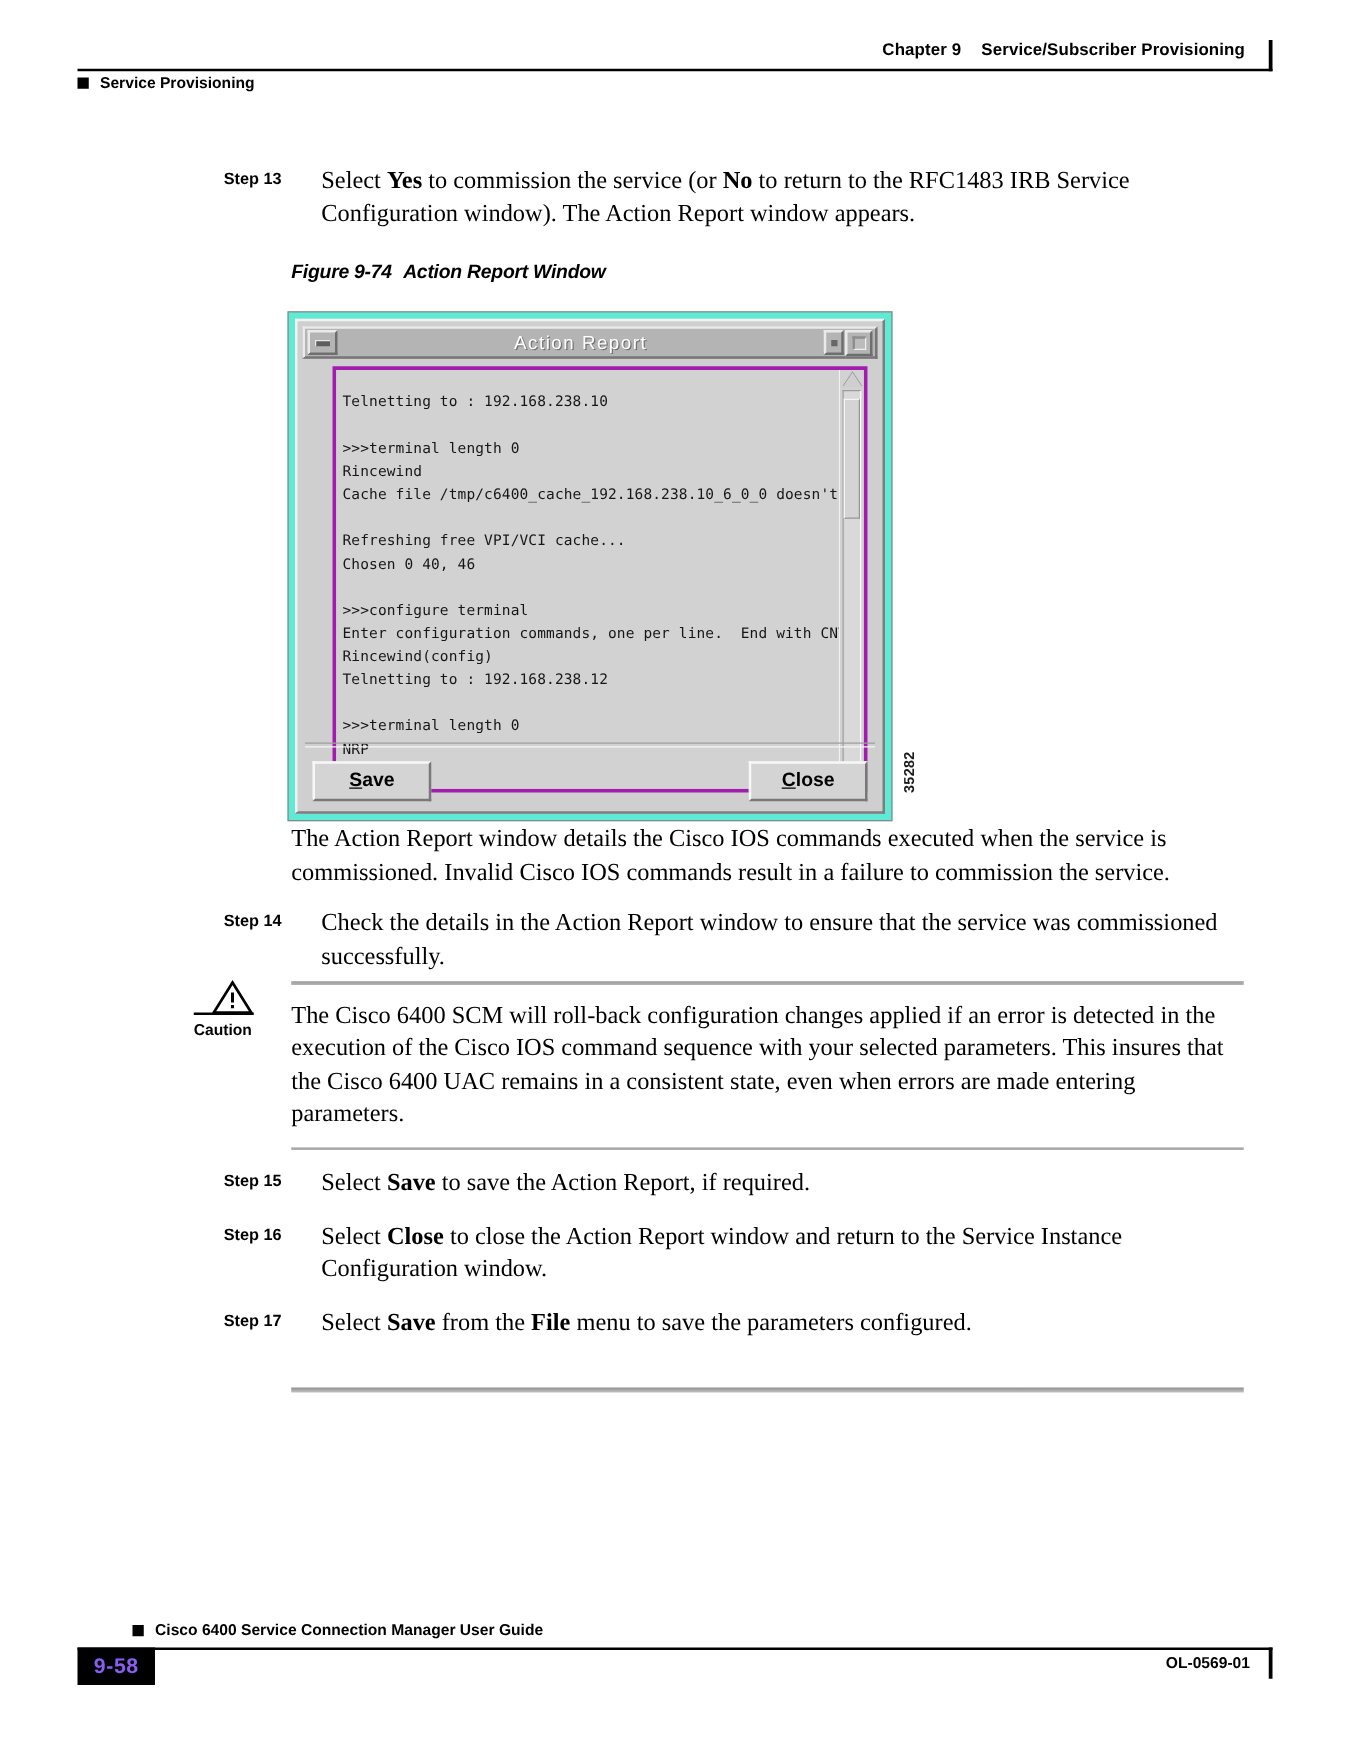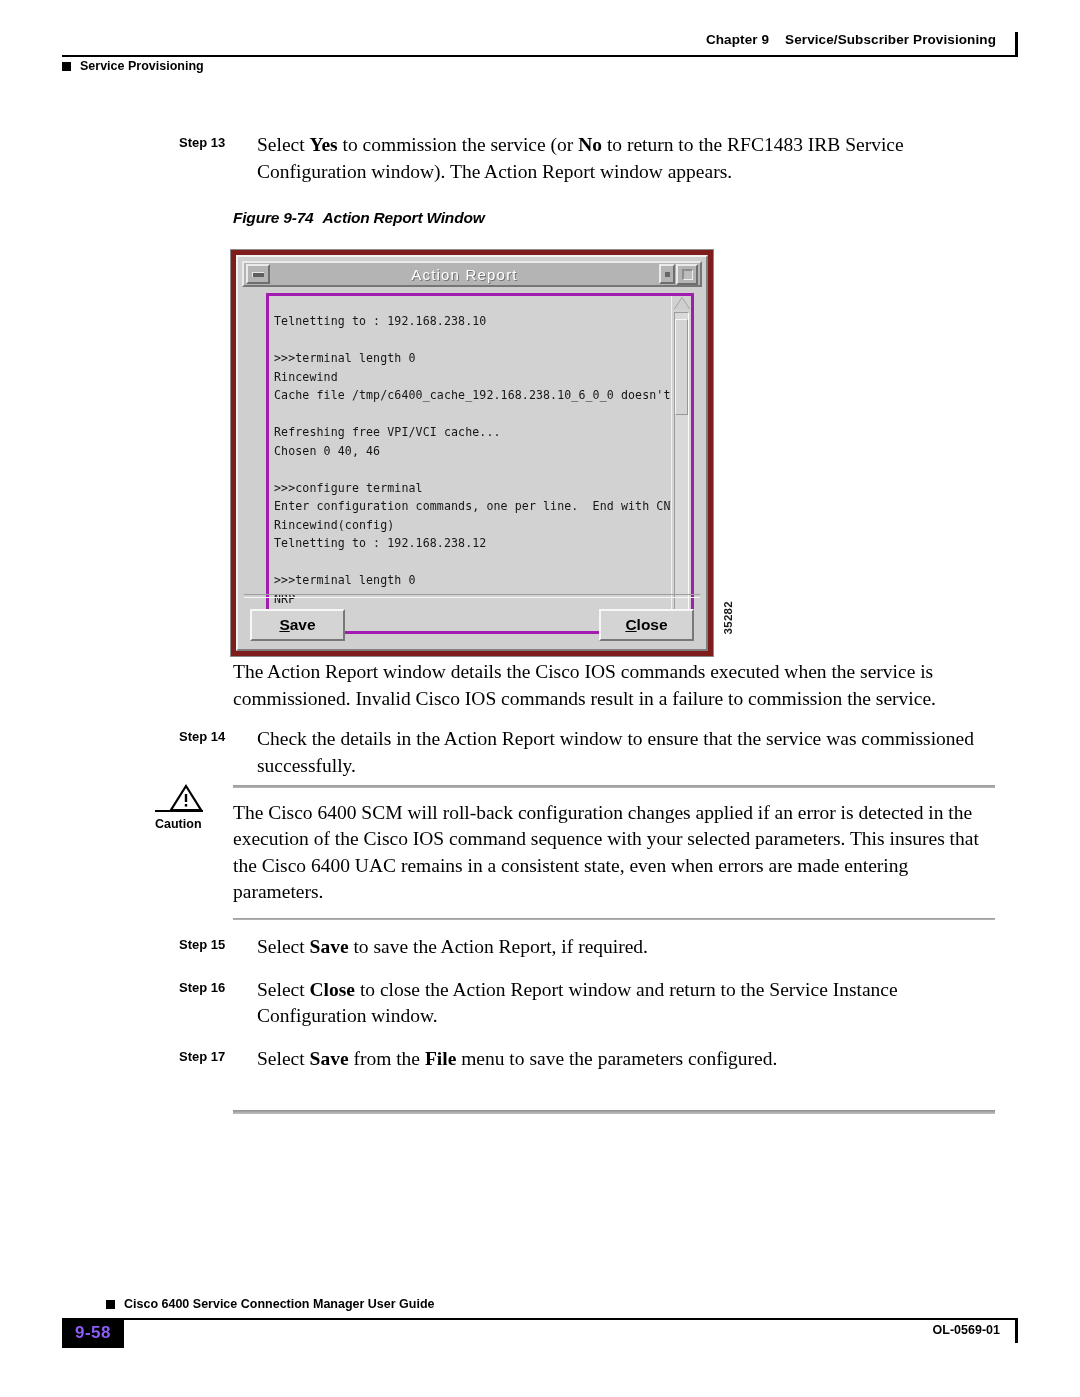--- a/index.html
+++ b/index.html
@@ -128,21 +128,21 @@
     margin-top: 22px;
     width: 520px;
     height: 410px;
   }
   .motif-outer {
     position: absolute;
     left: 0;
     top: 0;
     width: 484px;
     height: 408px;
-    background: #7f1d1d;
+    background: #5eead4;
     border: 1px solid #8a8a8a;
     box-sizing: border-box;
   }
   .motif-frame {
     position: absolute;
     left: 5px;
     top: 5px;
     right: 5px;
     bottom: 5px;
     background: #cfcfcf;

